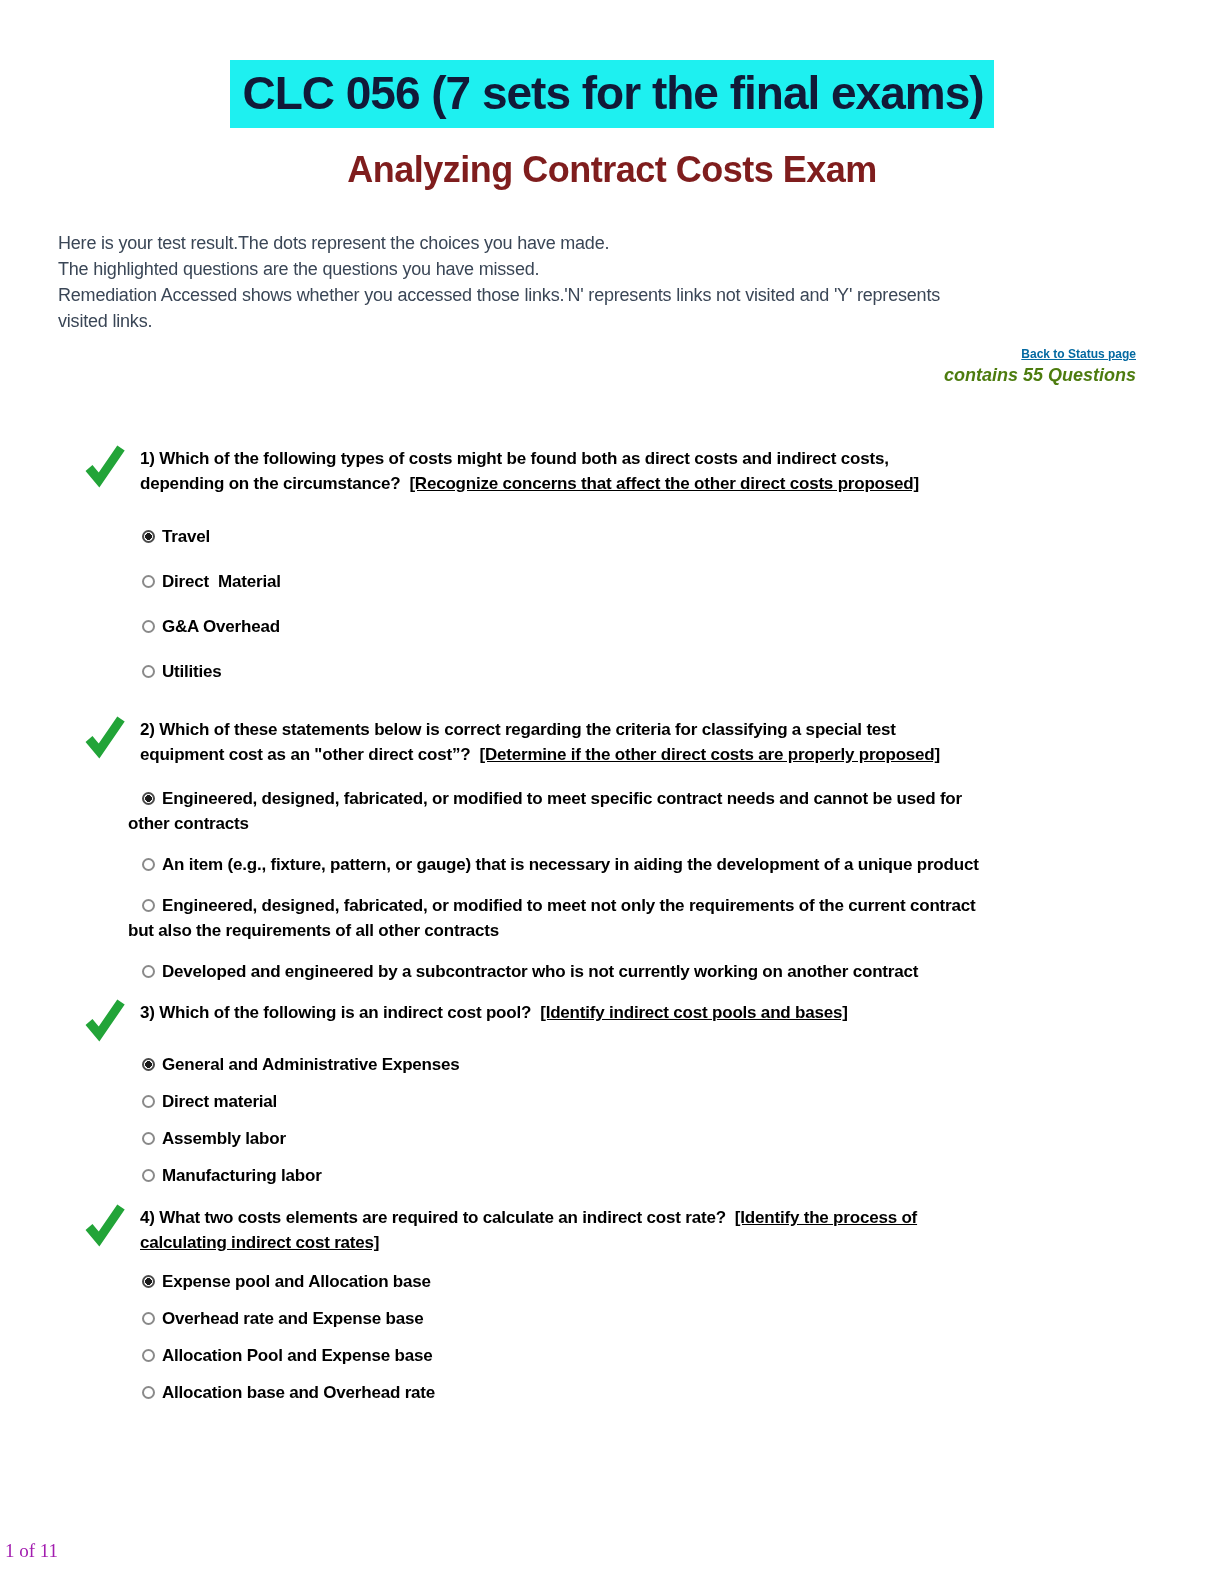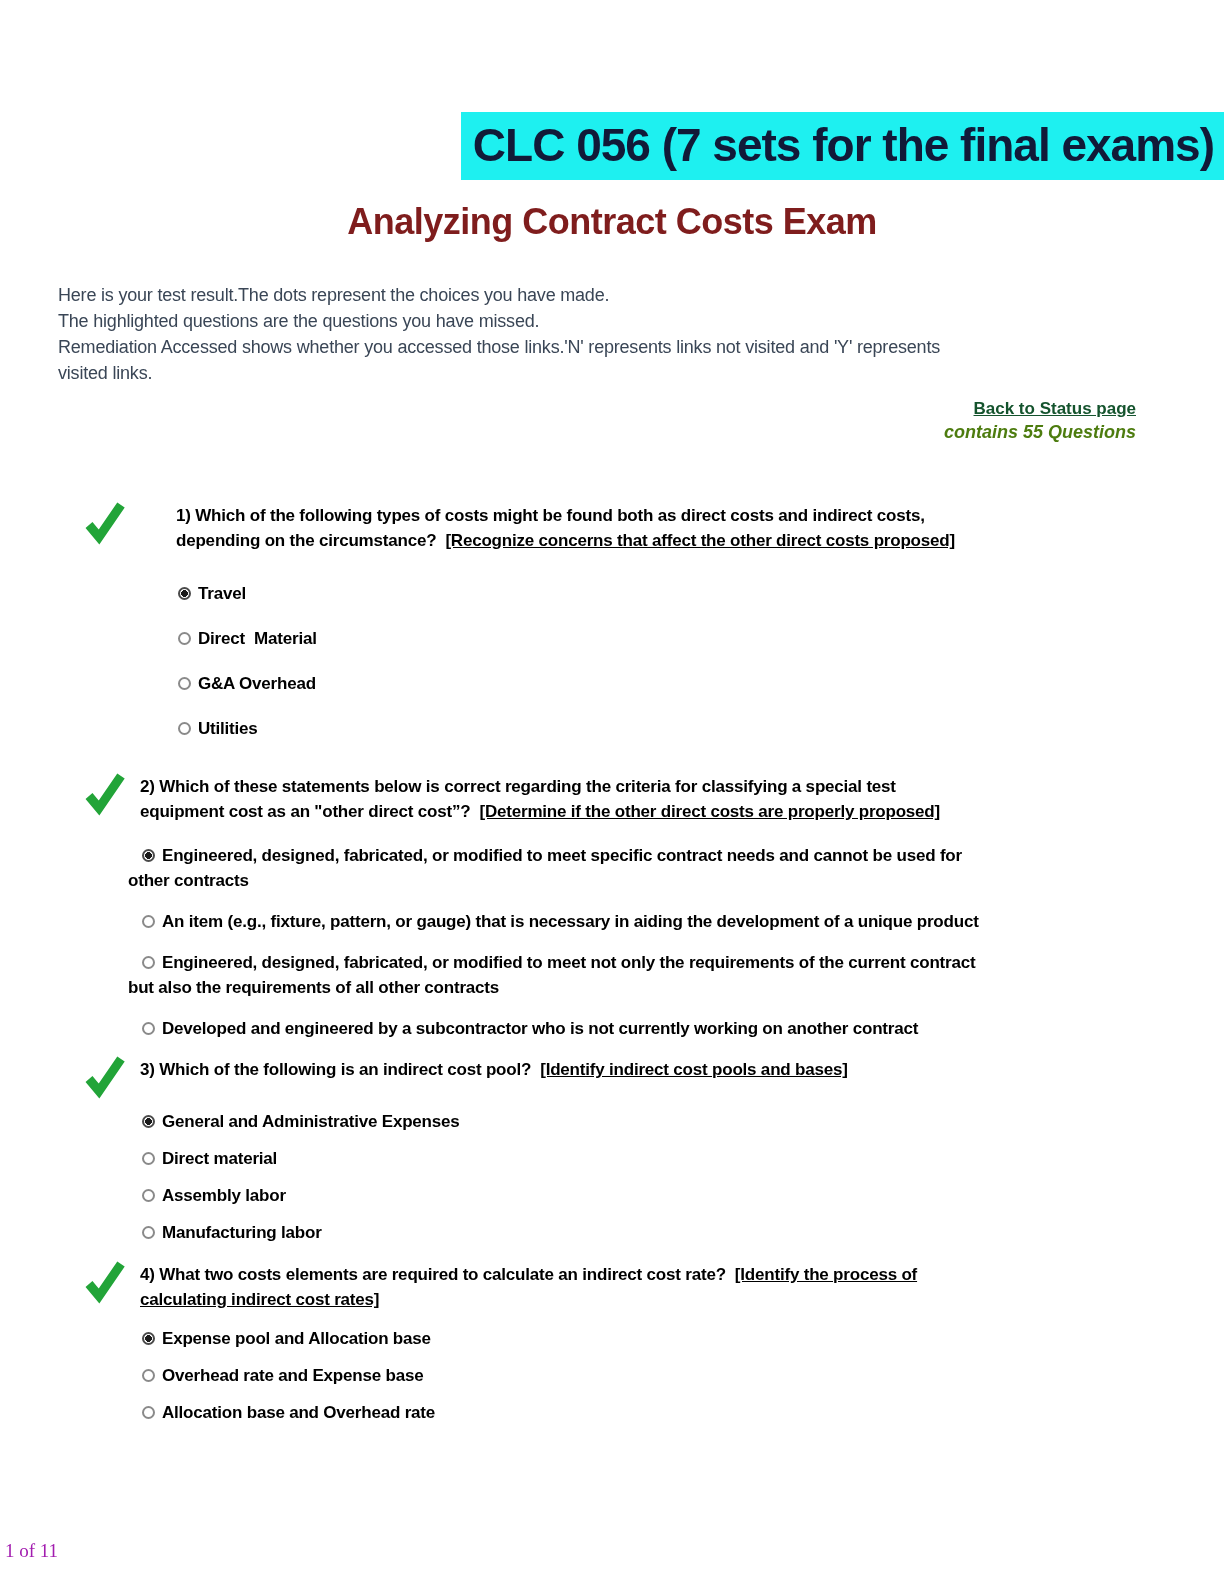--- a/index.html
+++ b/index.html
@@ -6,21 +6,21 @@
   html, body { margin: 0; padding: 0; }
   body {
     width: 1224px; height: 1584px;
     background: #ffffff;
     font-family: "Liberation Sans", sans-serif;
     position: relative;
     overflow: hidden;
   }
 
   
-  .title-wrap { padding-top: 112px; text-align: right; }
+  .title-wrap { padding-top: 60px; text-align: center; }
   .title-hl {
     display: inline-block;
     background: #1EF0F0;
     color: #111A38;
     font-weight: bold;
     font-size: 46px;
     line-height: 57px;
     padding: 5px 10px 6px 12px;
     letter-spacing: -1px;
   }
@@ -39,22 +39,22 @@
     color: #3A4656;
     font-size: 18px;
     line-height: 26px;
     letter-spacing: -0.2px;
   }
 
   .meta { margin-right: 88px; text-align: right; }
   .back-link {
     display: inline-block;
     margin-top: 13px;
-    color: #14532d;
-    font-size: 17px;
+    color: #0369a1;
+    font-size: 12px;
     font-weight: bold;
     text-decoration: underline;
     cursor: pointer;
   }
   .contains {
     margin-top: 3px;
     color: #4d7c0f;
     font-size: 18px;
     font-weight: bold;
     font-style: italic;
@@ -100,21 +100,21 @@
     margin-right: 7px;
     vertical-align: -1px;
     background: #fff;
   }
   .radio.selected {
     border-color: #4A4A4A;
     background: radial-gradient(circle, #1A1A1A 0 3.4px, #ffffff 3.6px);
   }
 
   
-  .question.q1 { margin-top: 60px; padding-left: 36px; }
+  .question.q1 { margin-top: 60px; }
   .q1 .options { margin-top: 28px; }
   .q1 .option  { margin-bottom: 20px; }
 
   .question.q2 { margin-top: 33px; }
   .q2 .options { margin-top: 19px; }
   .q2 .option  { margin-bottom: 16px; }
 
   .question.q3 { margin-top: 5px; }
   .q3 .options { margin-top: 27px; }
   .q3 .option  { margin-bottom: 12px; }
@@ -198,19 +198,20 @@
 
   <section class="question q4">
     <span class="check-icon"><svg viewBox="0 0 42 46" width="42" height="46">
           <path d="M5 26 L15 38 L37 6" fill="none" stroke="#22A438" stroke-width="9" stroke-linecap="butt" stroke-linejoin="miter"></path>
         </svg></span>
     <p class="qtext"><span>4) What two costs elements are required to calculate an indirect cost rate?</span><a class="qlink">[Identify the process of
 calculating indirect cost rates]</a></p>
     <div class="options">
       <p class="option"><span class="radio selected"></span><span>Expense pool and Allocation base</span></p>
       <p class="option"><span class="radio"></span><span>Overhead rate and Expense base</span></p>
+      <p class="option"><span class="radio"></span><span>Allocation Pool and Expense base</span></p>
       <p class="option"><span class="radio"></span><span>Allocation base and Overhead rate</span></p>
     </div>
   </section>
 
   <div class="footer">1 of 11</div>
 
 </div>
 
 </body></html>

